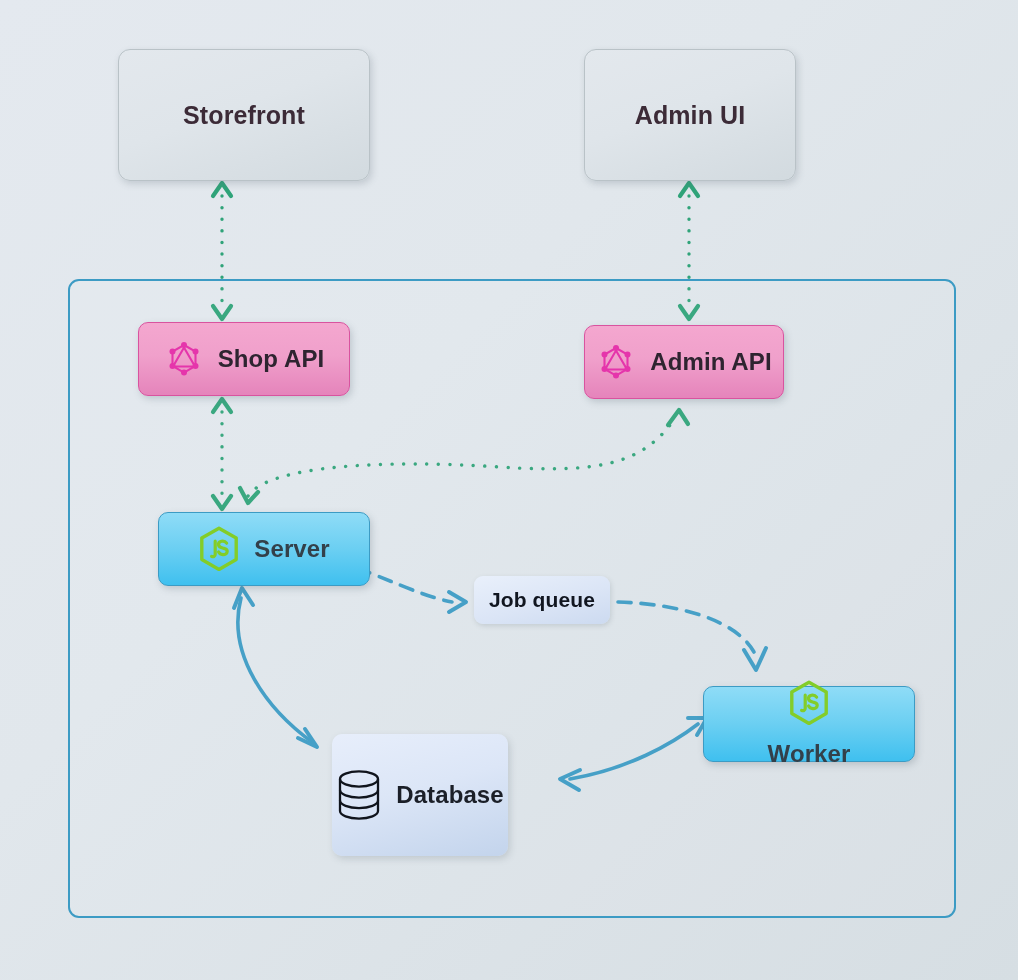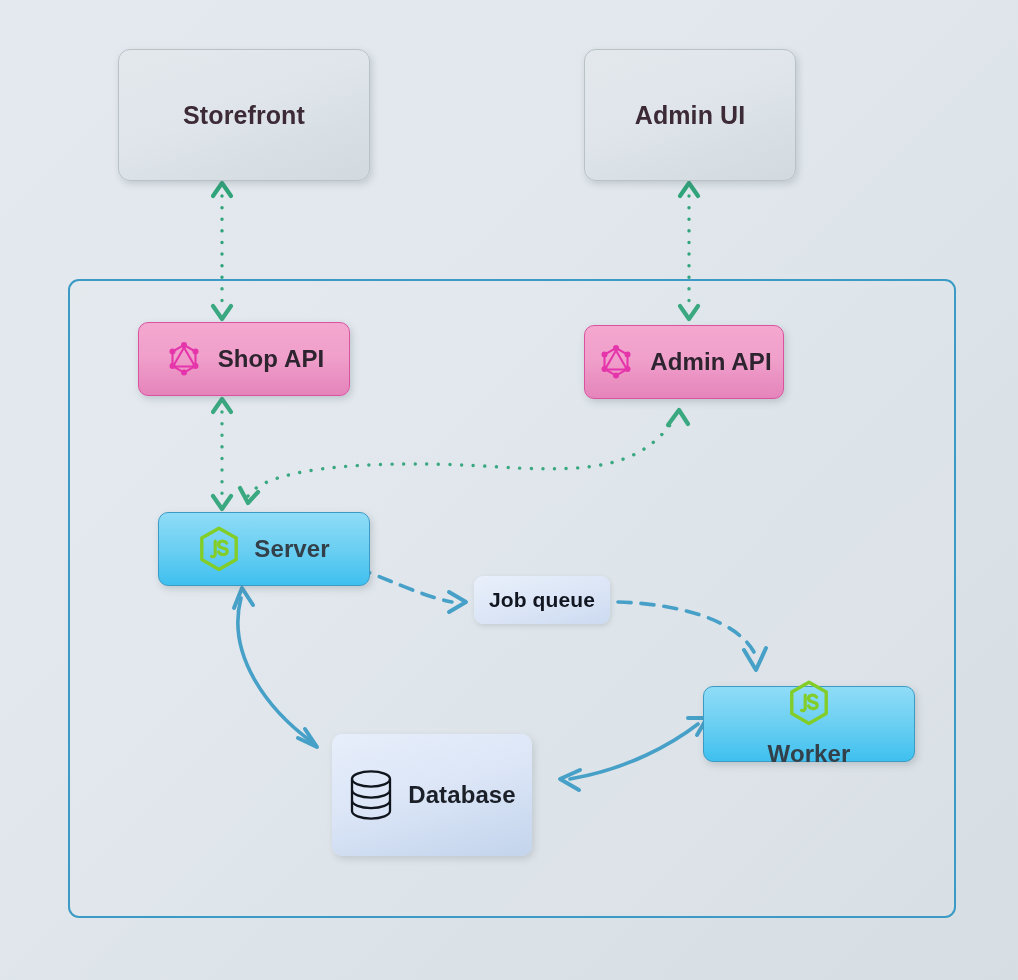--- a/index.html
+++ b/index.html
@@ -101,21 +101,21 @@
   }
 
   
   #node-storefront { left: 118px;  top: 49px;  width: 252px; height: 132px; }
   #node-adminui    { left: 584px;  top: 49px;  width: 212px; height: 132px; }
   #node-shopapi    { left: 118px;  top: 322px; width: 212px; height: 74px; margin-left: 20px;  }
   #node-adminapi   { left: 584px;  top: 325px; width: 200px; height: 74px;  }
   #node-server     { left: 118px;  top: 512px; width: 212px; height: 74px; margin-left: 40px;  }
   #node-worker     { left: 703px;  top: 686px; width: 212px; height: 76px; flex-direction: column;  }
   #node-jobqueue   { left: 474px;  top: 576px; width: 136px; height: 48px;  }
-  #node-database   { left: 332px;  top: 734px; width: 200px; height: 122px; }
+  #node-database   { left: 332px;  top: 734px; width: 176px; height: 122px; }
 </style>
 </head>
 <body>
 
 <div id="stage">
 
   <svg id="edges" viewBox="0 0 1018 980">
     <g fill="none" stroke-linecap="round" stroke-linejoin="round">
 
       <g>

